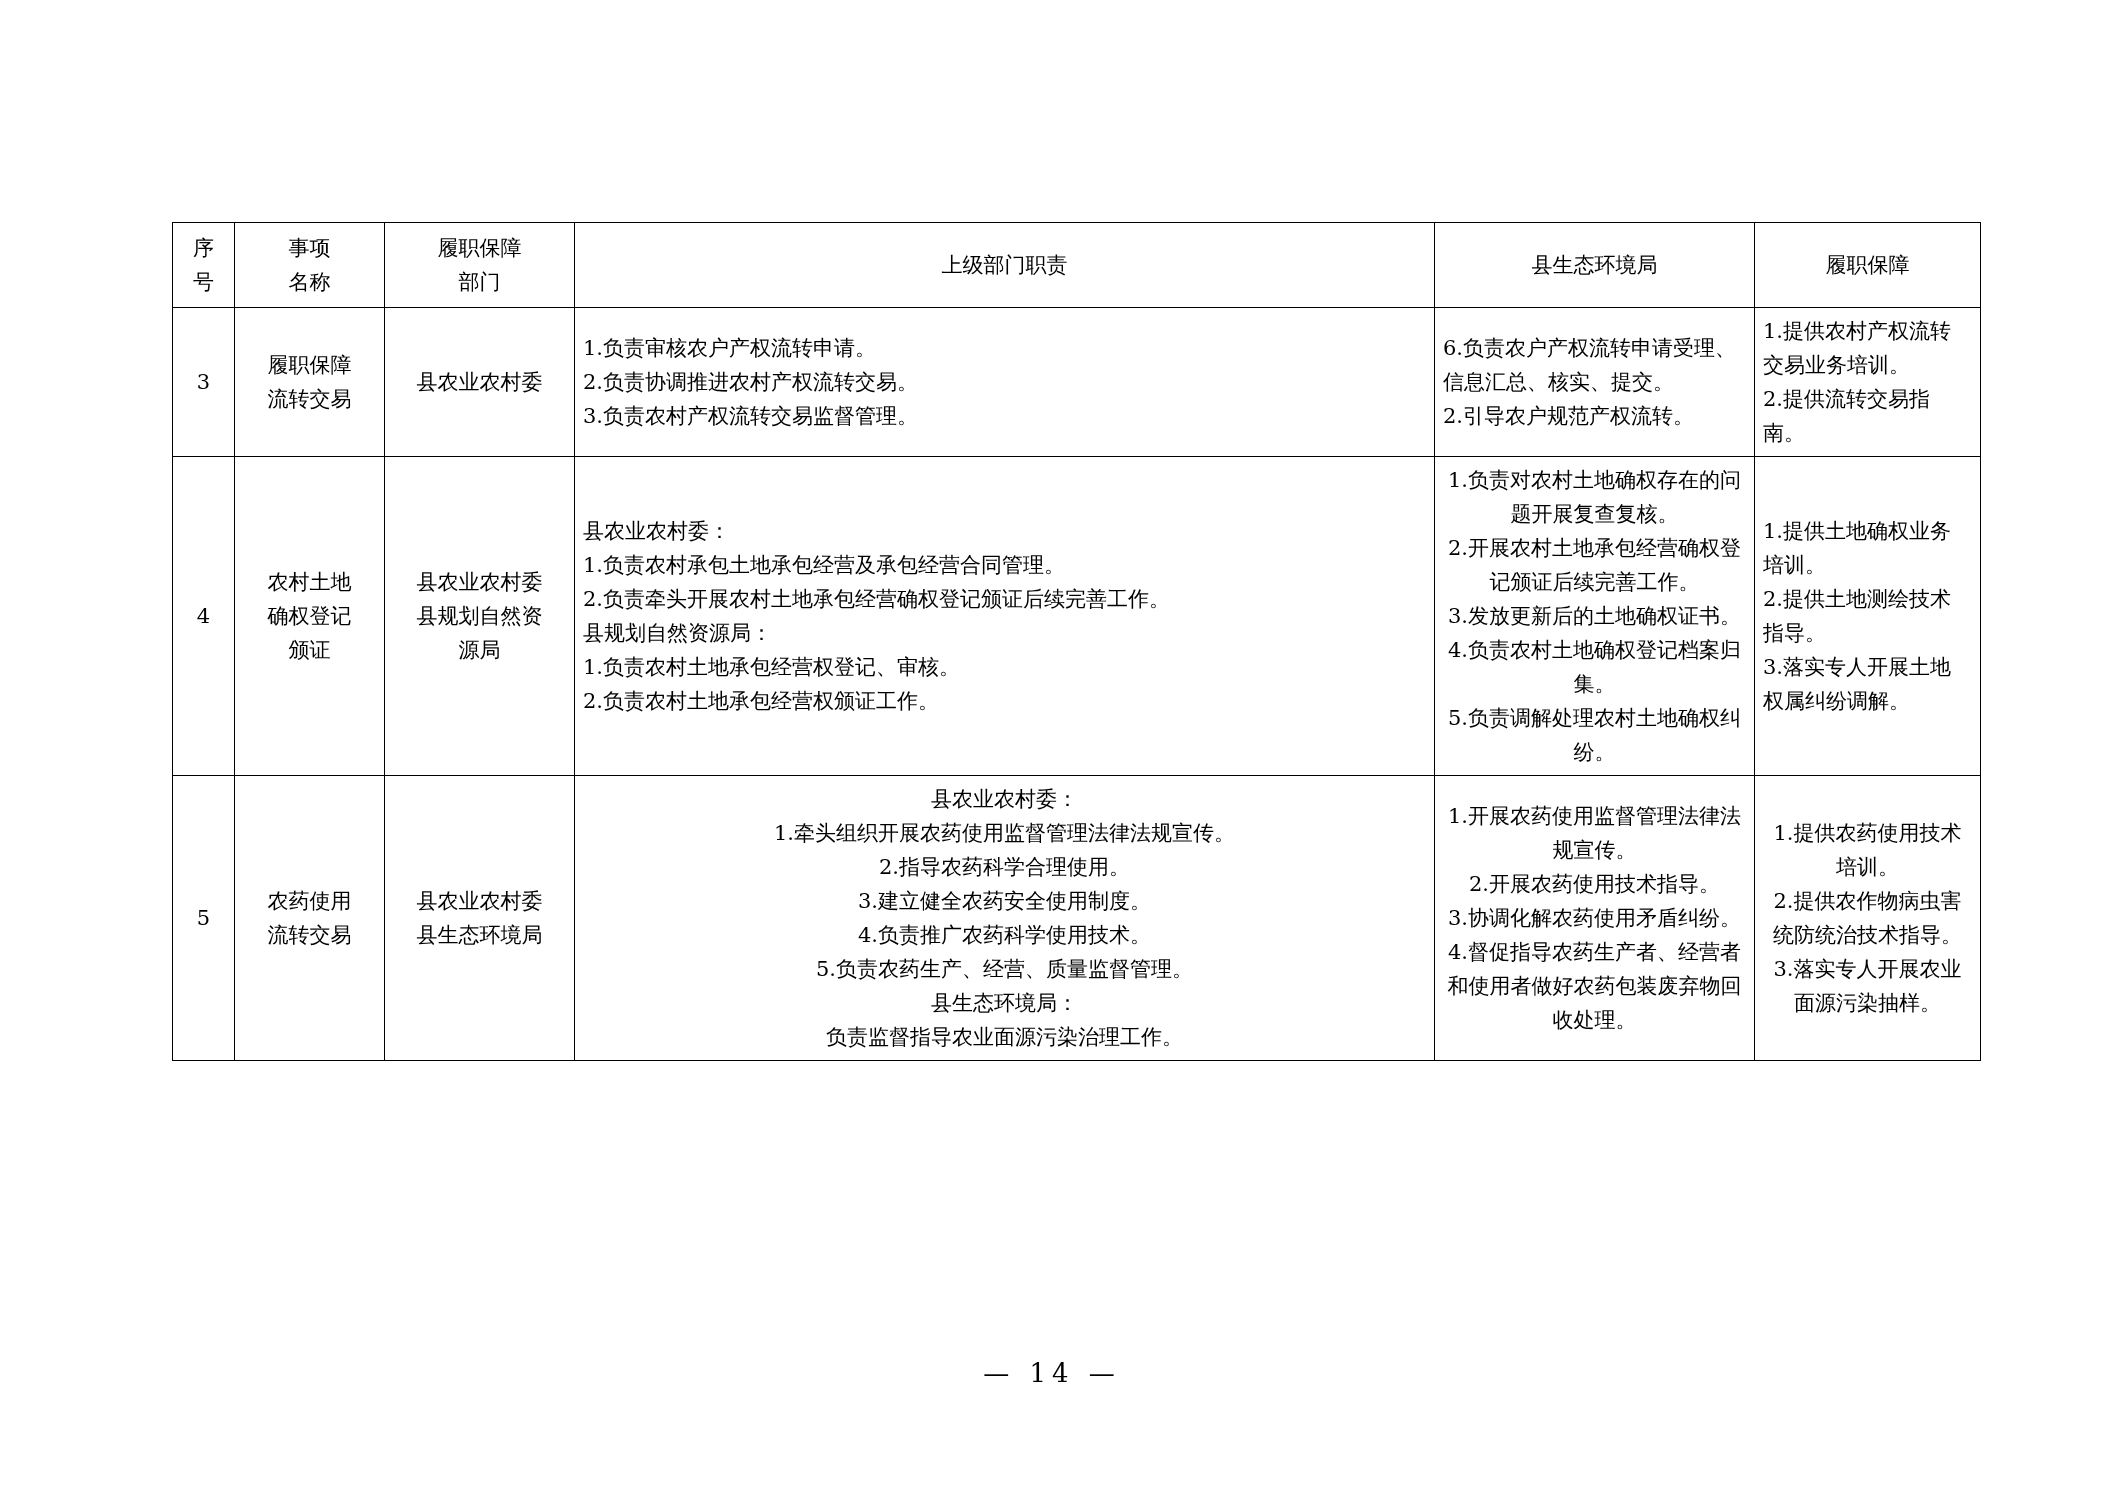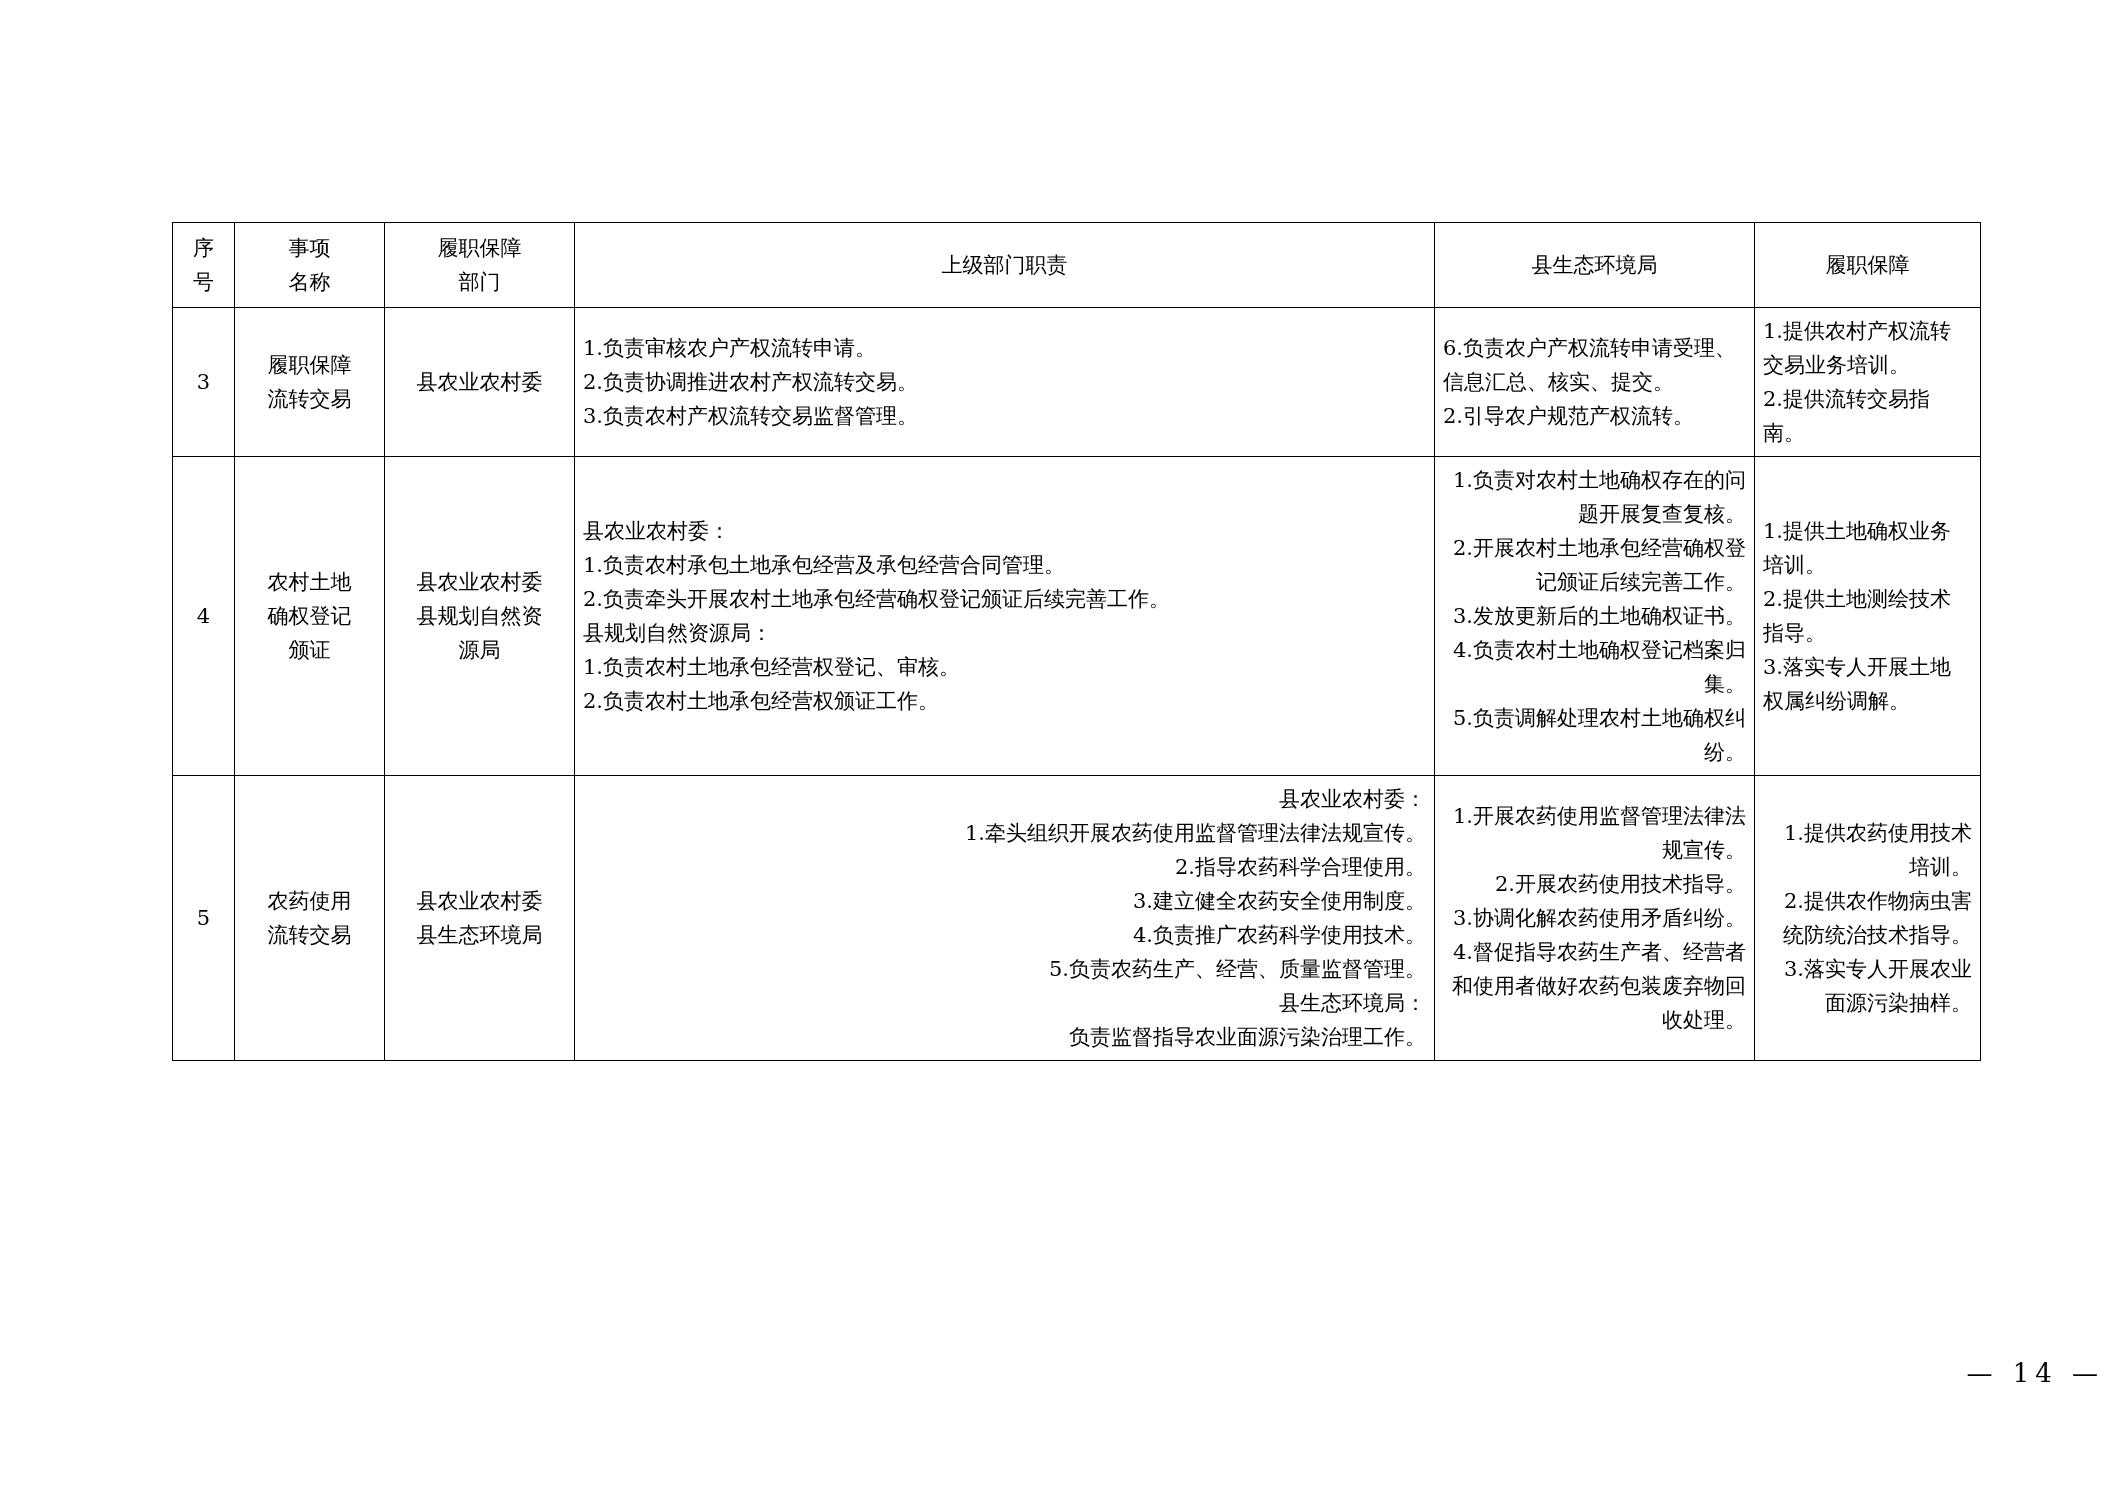--- a/index.html
+++ b/index.html
@@ -55,39 +55,39 @@
   .cell-center {
     text-align: center;
     vertical-align: middle;
   }
   .cell-body {
     text-align: left;
     vertical-align: middle;
     white-space: pre-line;
   }
   .cell-body-top {
-    text-align: right;
+    text-align: center;
     vertical-align: middle;
     white-space: pre-line;
   }
   .seq {
     text-align: center;
     vertical-align: middle;
     font-family: "DejaVu Serif", "Liberation Serif", serif;
     font-size: 22px;
   }
   .two-line {
     white-space: pre-line;
   }
   .page-number {
     position: absolute;
     left: 0;
     top: 1358px;
     width: 2104px;
-    text-align: right;
+    text-align: center;
     font-size: 26px;
     letter-spacing: 6px;
   }
 </style>
 </head>
 <body>
 
 <div class="page">
 
   <table class="doc-table">

